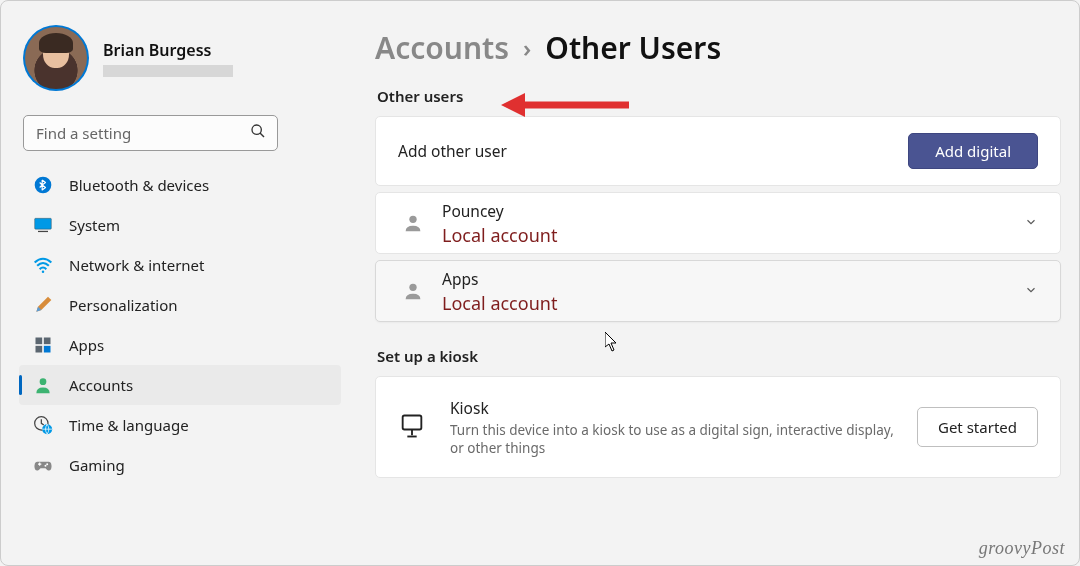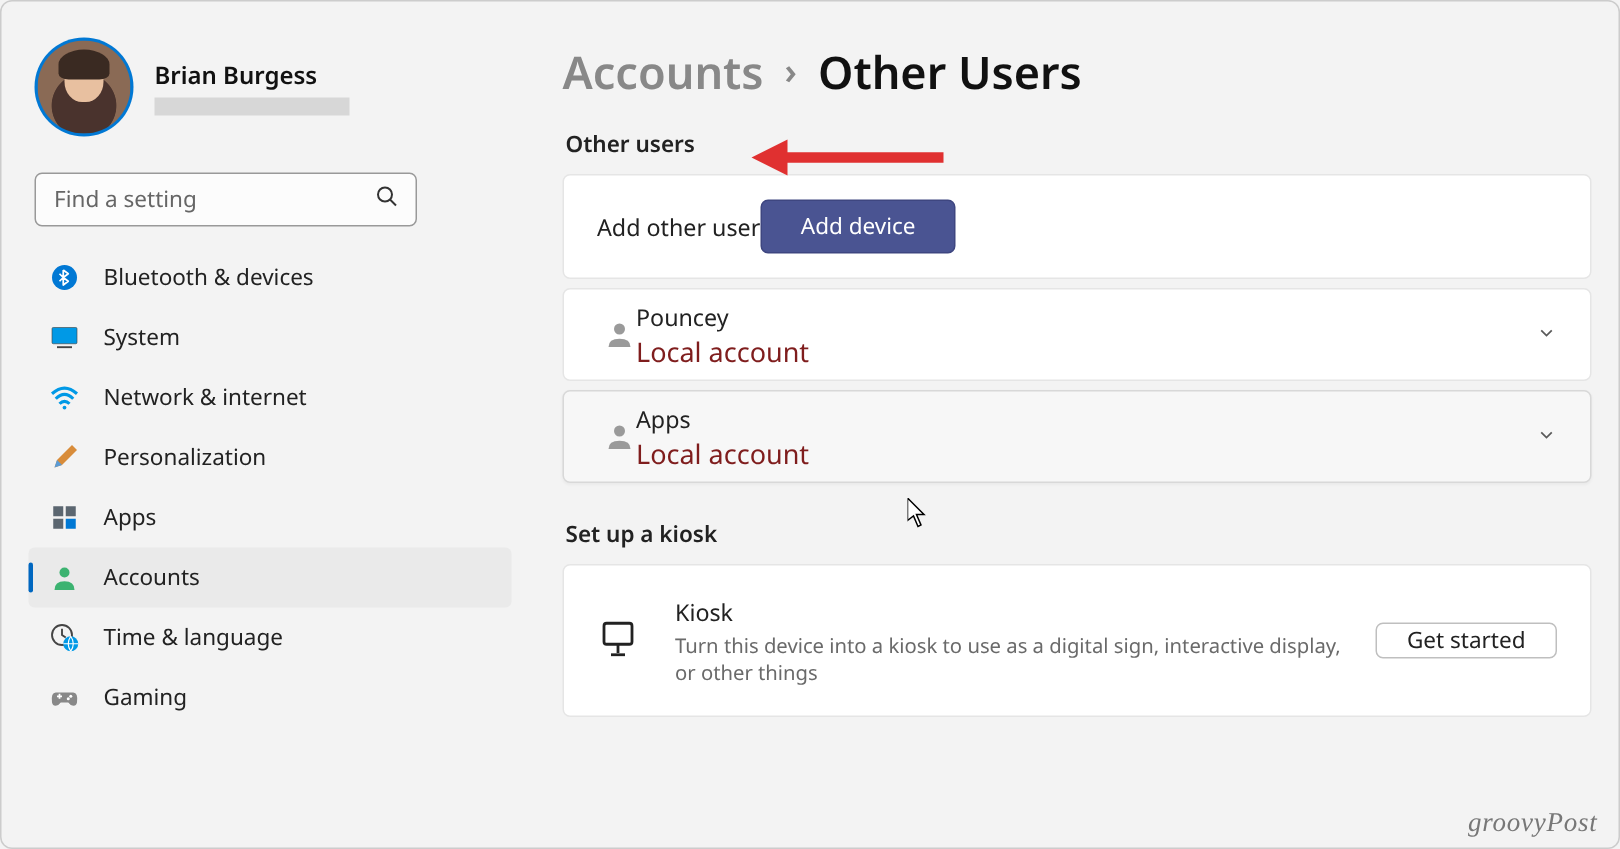--- a/index.html
+++ b/index.html
@@ -31,37 +31,37 @@
   .breadcrumb { display: flex; align-items: center; gap: 14px; font-size: 30px; font-weight: 600; margin-bottom: 18px; }
   .crumb-parent { color: #888; font-weight: 600; }
   .crumb-sep { color: #888; font-size: 24px; }
   .crumb-current { color: #111; }
 
   .section-heading { font-size: 15px; font-weight: 600; color: #222; margin: 8px 0 10px 2px; }
 
   .card { background: #fff; border: 1px solid #e5e5e5; border-radius: 5px; padding: 0 22px; margin-bottom: 6px; display: flex; align-items: center; min-height: 70px; }
   .card.hover { background: #f7f7f7; border-color: #d8d8d8; box-shadow: 0 1px 2px rgba(0,0,0,0.04); }
 
-  .add-card { justify-content: flex-start; }
+  .add-card { justify-content: space-between; }
   .add-label { font-size: 15.5px; color: #222; }
   .btn-primary { background: #4a5492; color: #fff; border: 1px solid #3e4680; border-radius: 5px; height: 36px; padding: 0 26px; font-size: 15px; cursor: pointer; }
 
-  .user-row { padding-left: 26px; min-height: 62px; }
+  .user-row { gap: 18px; padding-left: 26px; min-height: 62px; }
   .user-glyph { width: 22px; height: 22px; color:#8a8a8a; }
   .user-text { flex:1; }
   .user-name { font-size: 15.5px; color: #222; }
   .user-type { font-size: 18px; color: #7f1d1d; margin-top: 1px; }
   .chev { color:#5a5a5a; }
 
   .kiosk-card { gap: 22px; padding: 20px 22px; min-height: 88px; }
   .kiosk-icon { width: 30px; height: 30px; color:#222; flex-shrink:0; }
   .kiosk-text { flex:1; }
   .kiosk-title { font-size: 15.5px; color:#222; }
   .kiosk-desc { font-size: 13.5px; color:#6a6a6a; margin-top: 2px; max-width: 520px; }
-  .btn-secondary { background:#fff; border:1px solid #bfbfbf; border-radius:5px; height:24px; padding:0 20px; font-size:15px; cursor:pointer; color:#222; }
+  .btn-secondary { background:#fff; border:1px solid #bfbfbf; border-radius:5px; height:40px; padding:0 20px; font-size:15px; cursor:pointer; color:#222; }
 
   
   .arrow { position: absolute; left: 500px; top: 90px; }
   .arrow svg { overflow: visible; }
 
   
   .cursor { position: absolute; left: 604px; top: 331px; pointer-events:none; }
 
   .watermark { position:absolute; right:14px; bottom:6px; font-family: Georgia, serif; font-style: italic; color:#777; font-size:18px; letter-spacing:0.5px; }
 </style>
@@ -178,21 +178,21 @@
     <div class="breadcrumb">
       <span class="crumb-parent">Accounts</span>
       <span class="crumb-sep">›</span>
       <span class="crumb-current">Other Users</span>
     </div>
 
     <div class="section-heading">Other users</div>
 
     <div class="card add-card">
       <span class="add-label">Add other user</span>
-      <button class="btn-primary">Add device</button>
+      <button class="btn-primary">Add digital</button>
     </div>
 
     <div class="card user-row">
       <span class="user-glyph">
         <svg width="22" height="22" viewBox="0 0 24 24" fill="#9a9a9a">
             <circle cx="12" cy="8" r="4"></circle>
             <path d="M4 21 Q4 15 12 15 Q20 15 20 21 Z"></path>
           </svg>
       </span>
       <div class="user-text">

